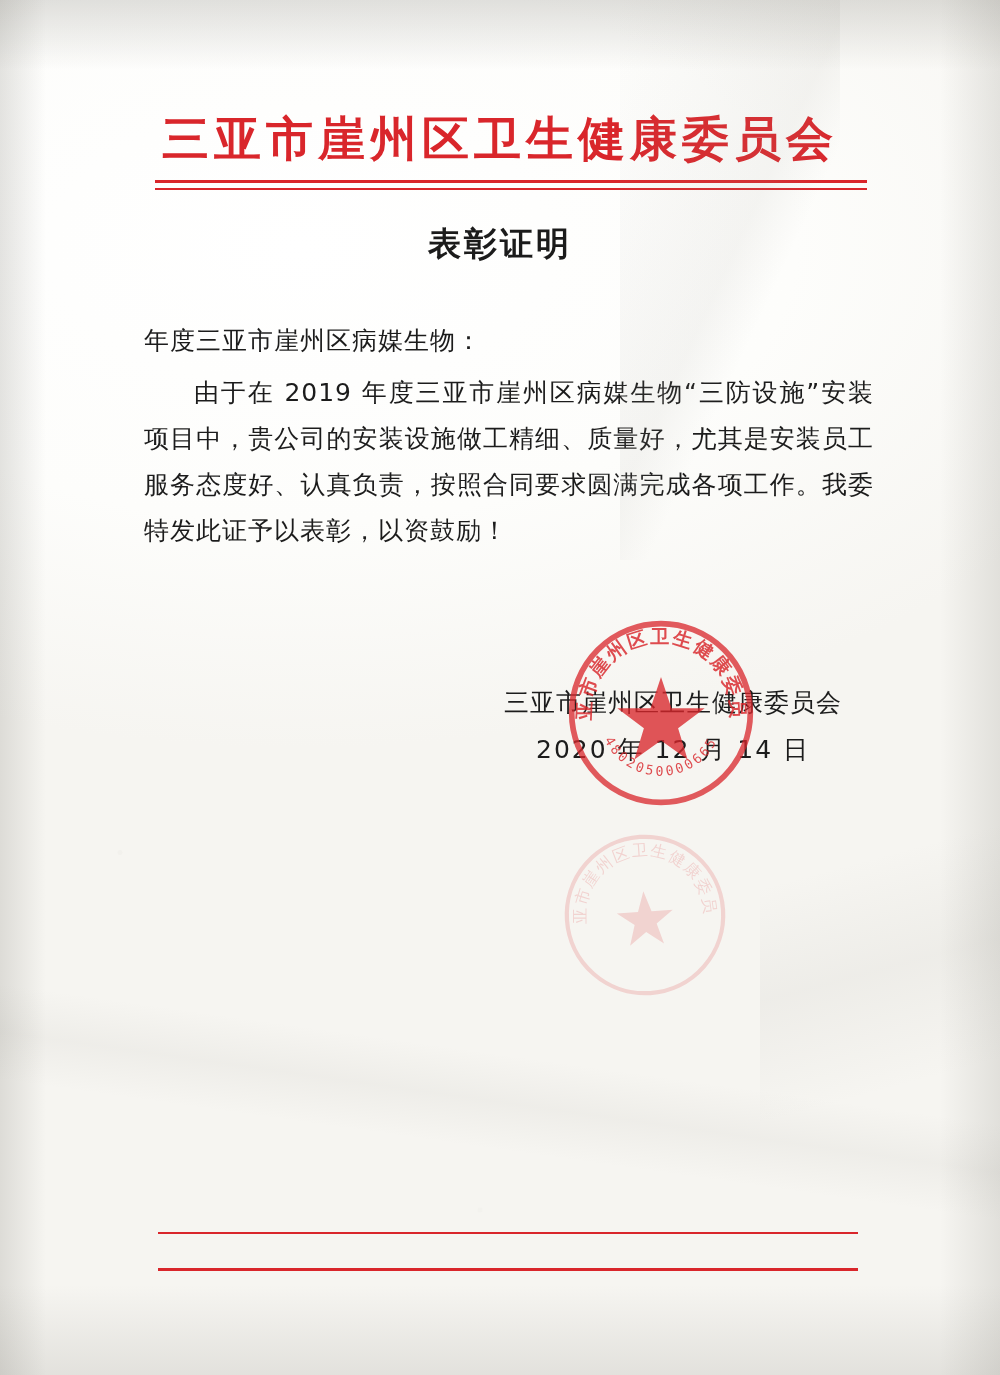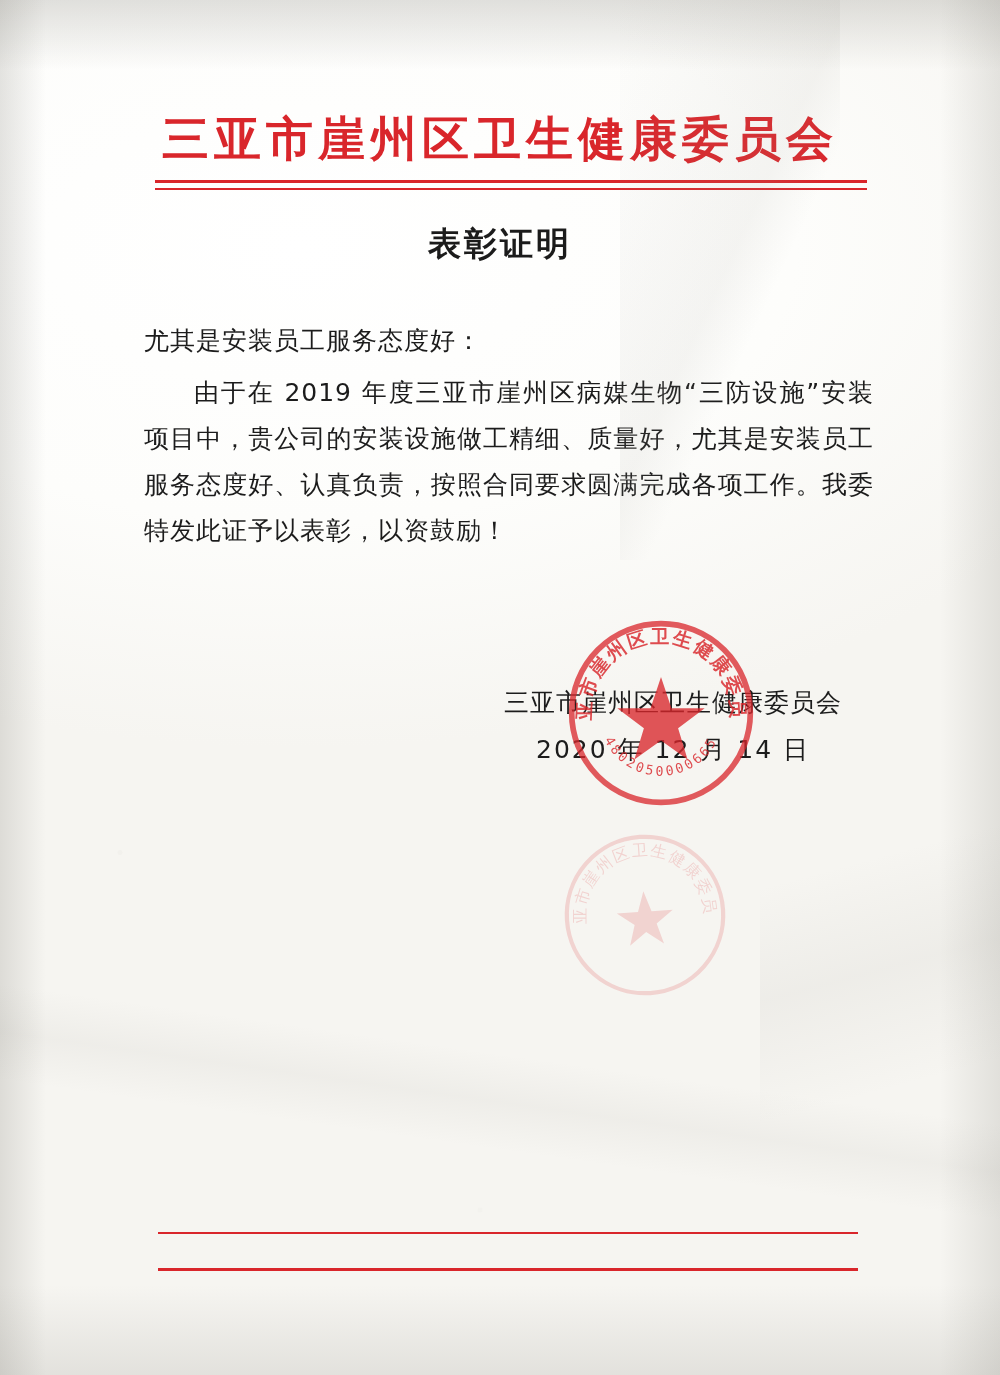--- a/index.html
+++ b/index.html
@@ -197,21 +197,21 @@
 
 <div id="content">
 
   <div class="org-title">三亚市崖州区卫生健康委员会</div>
 
   <div class="header-rule r1"></div>
   <div class="header-rule r2"></div>
 
   <div class="doc-title">表彰证明</div>
 
-  <div class="addressee">尤其是安装员工服务态度好：</div>
+  <div class="addressee">年度三亚市崖州区病媒生物：</div>
 
   <div class="body-text">由于在 2019 年度三亚市崖州区病媒生物“三防设施”安装项目中，贵公司的安装设施做工精细、质量好，尤其是安装员工服务态度好、认真负责，按照合同要求圆满完成各项工作。我委特发此证予以表彰，以资鼓励！</div>
 
   <div class="signature-block">
     <div class="signature-org">三亚市崖州区卫生健康委员会</div>
     <div class="signature-date">2020 年 12 月 14 日</div>
   </div>
 
   <div class="seal-ghost">
     <svg width="170" height="170" viewBox="0 0 200 200" xmlns="http://www.w3.org/2000/svg">

